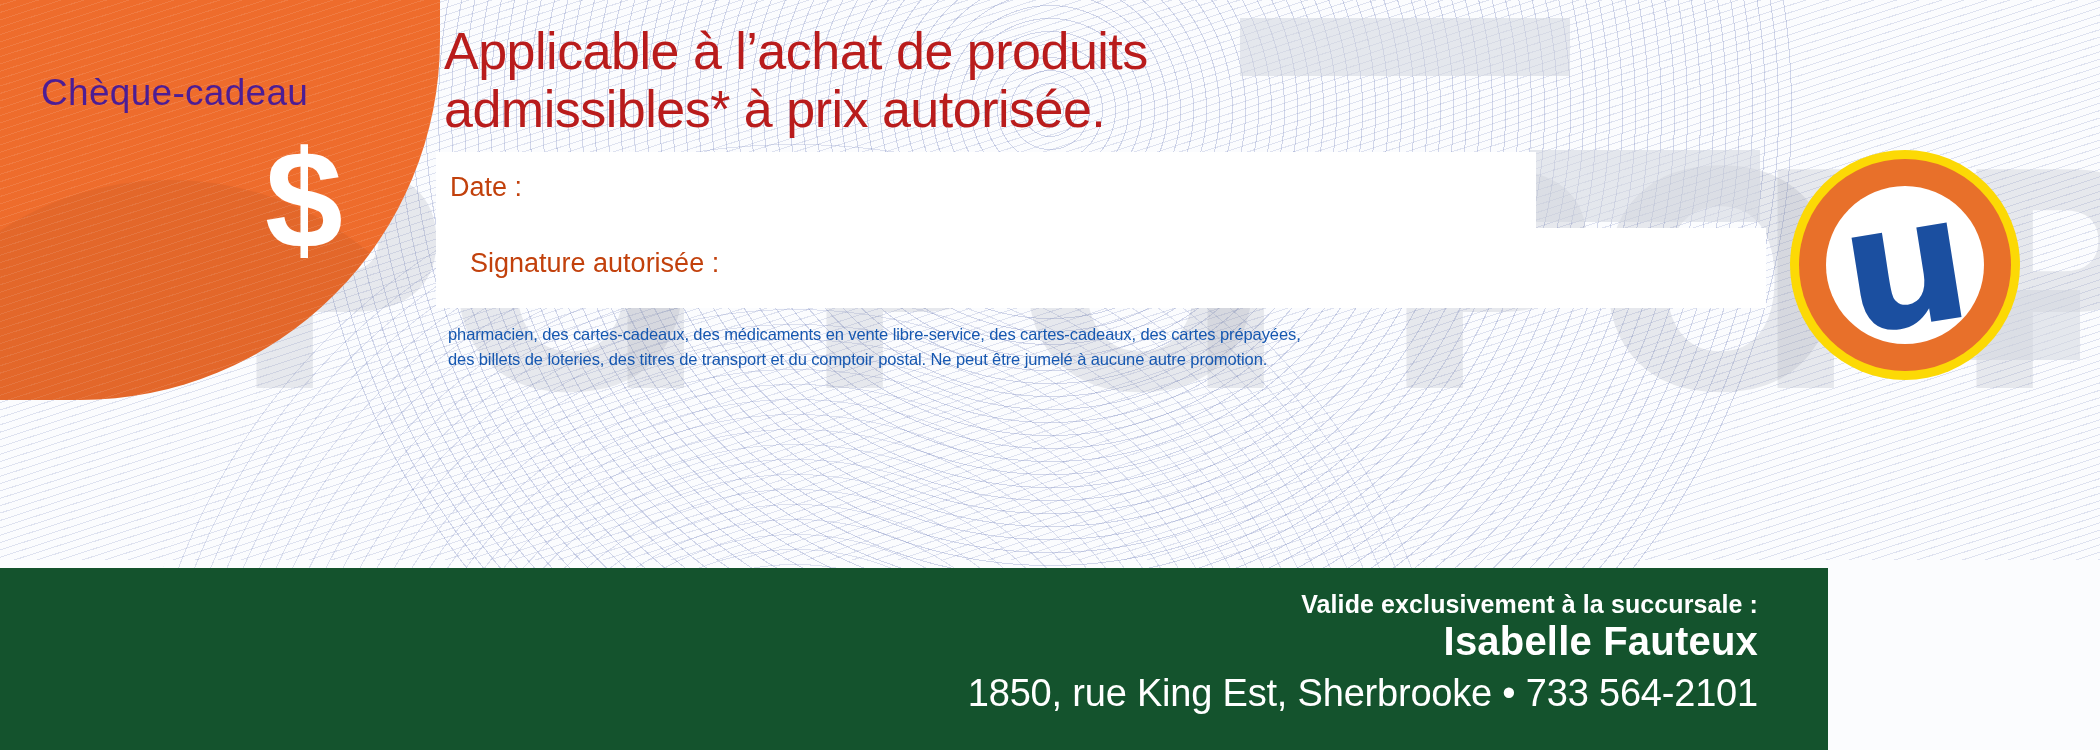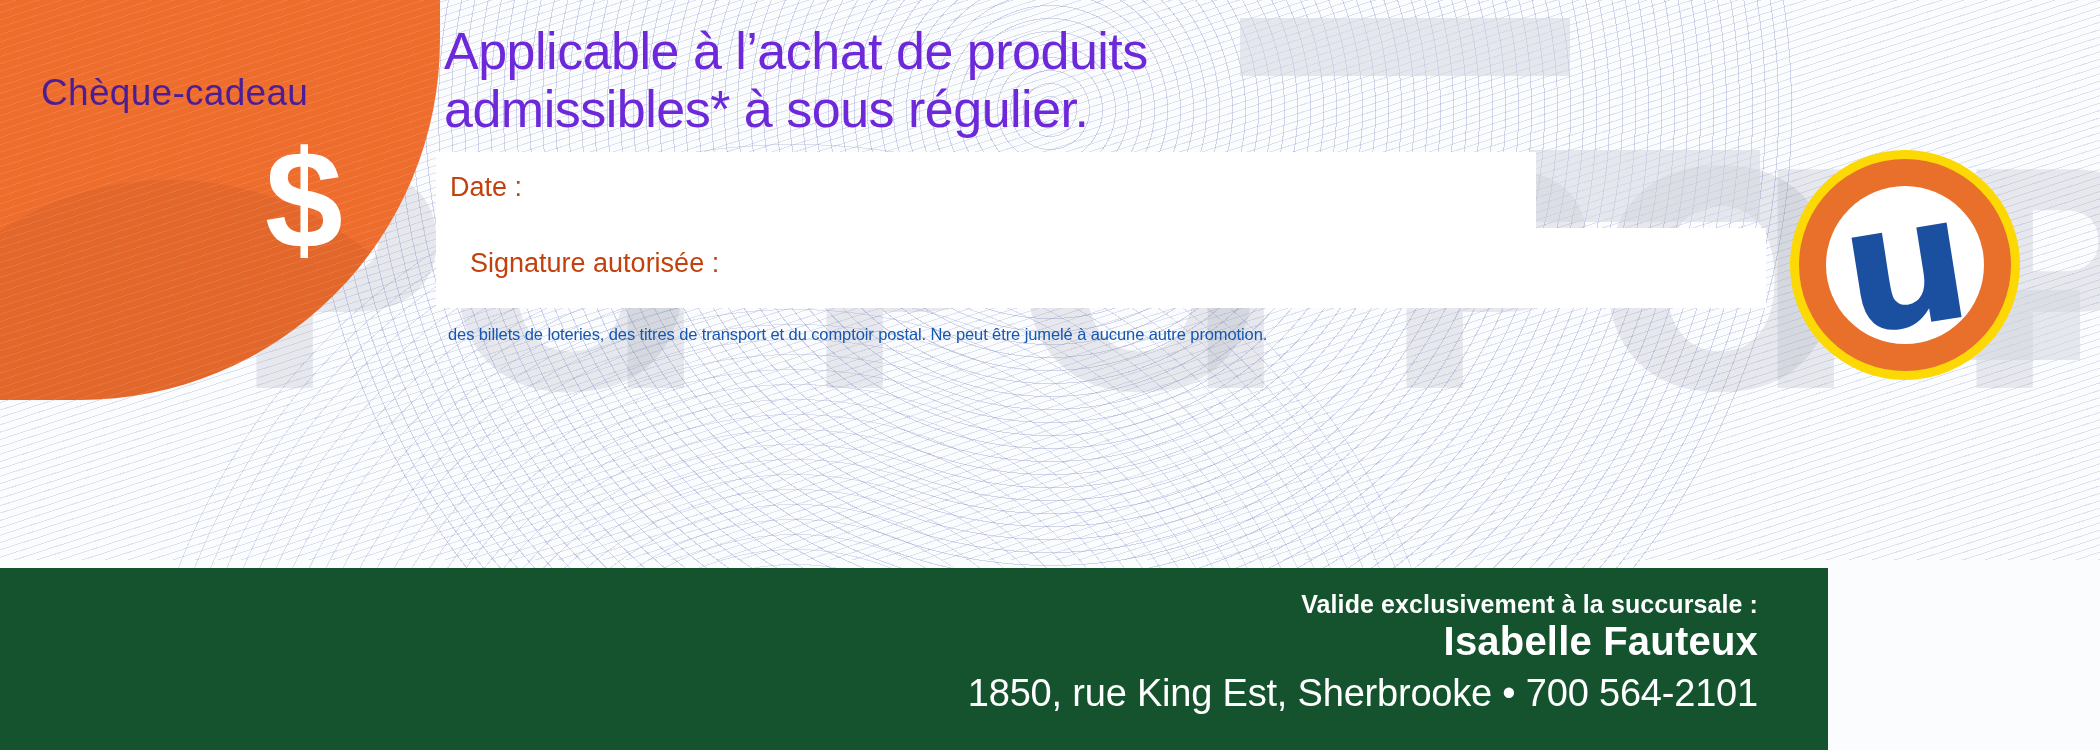--- a/index.html
+++ b/index.html
@@ -142,21 +142,21 @@
   }
 
   
   .headline {
     position: absolute;
     left: 444px;
     top: 22px;
     width: 1000px;
     font-size: 52px;
     line-height: 1.12;
-    color: #6d28d9;
+    color: #b91c1c;
     font-weight: 400;
     letter-spacing: -0.5px;
   }
   .headline div { white-space: nowrap; }
 
   
   .form-panel {
     position: absolute;
     left: 436px;
     top: 152px;
@@ -288,41 +288,42 @@
 
   <div class="orange-panel">
     <div class="tex"></div>
     <div class="arc"></div>
   </div>
   <div class="cheque-label">Chèque-cadeau</div>
   <div class="dollar-sign">$</div>
 
   <div class="headline">
     <div>Applicable à l’achat de produits</div>
-    <div>admissibles*  à sous régulier.</div>
+    <div>admissibles*  à prix autorisée.</div>
   </div>
 
   <div class="form-panel"></div>
   <div class="form-panel2"></div>
   <div class="field-label label-date">Date :</div>
   <div class="field-label label-signature">Signature autorisée :</div>
 
   <div class="disclaimer">
+    <div class="dl indent">pharmacien, des cartes-cadeaux, des médicaments en vente libre-service, des cartes-cadeaux, des cartes prépayées,</div>
     <div class="dl indent">des billets de loteries, des titres de transport et du comptoir postal. Ne peut être jumelé à aucune autre promotion.</div>
   </div>
 
   <div class="logo">
     <div class="ring-yellow"></div>
     <div class="ring-orange"></div>
     <div class="ring-white"></div>
     <div class="u-mark">u</div>
   </div>
 
   <div class="footer">
     <div class="footer-text">
       <div class="footer-line1">Valide exclusivement à la succursale :</div>
       <div class="footer-line2">Isabelle Fauteux</div>
-      <div class="footer-line3">1850, rue King Est, Sherbrooke • 700 564-2101</div>
+      <div class="footer-line3">1850, rue King Est, Sherbrooke • 733 564-2101</div>
     </div>
 
   </div>
 
 </div>
 
 </body></html>

